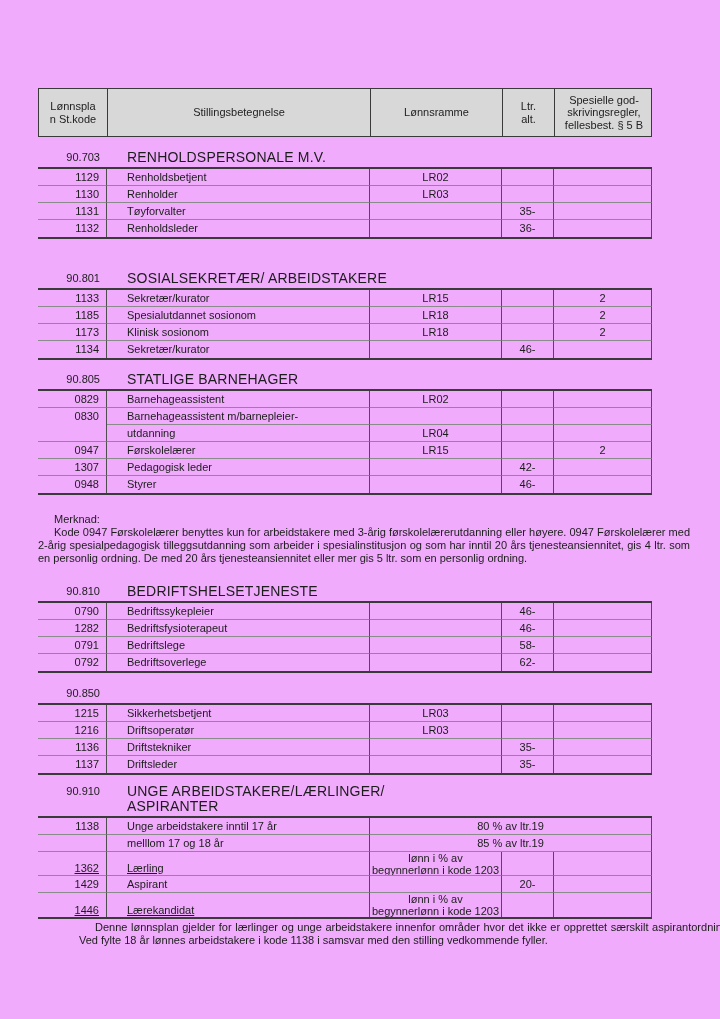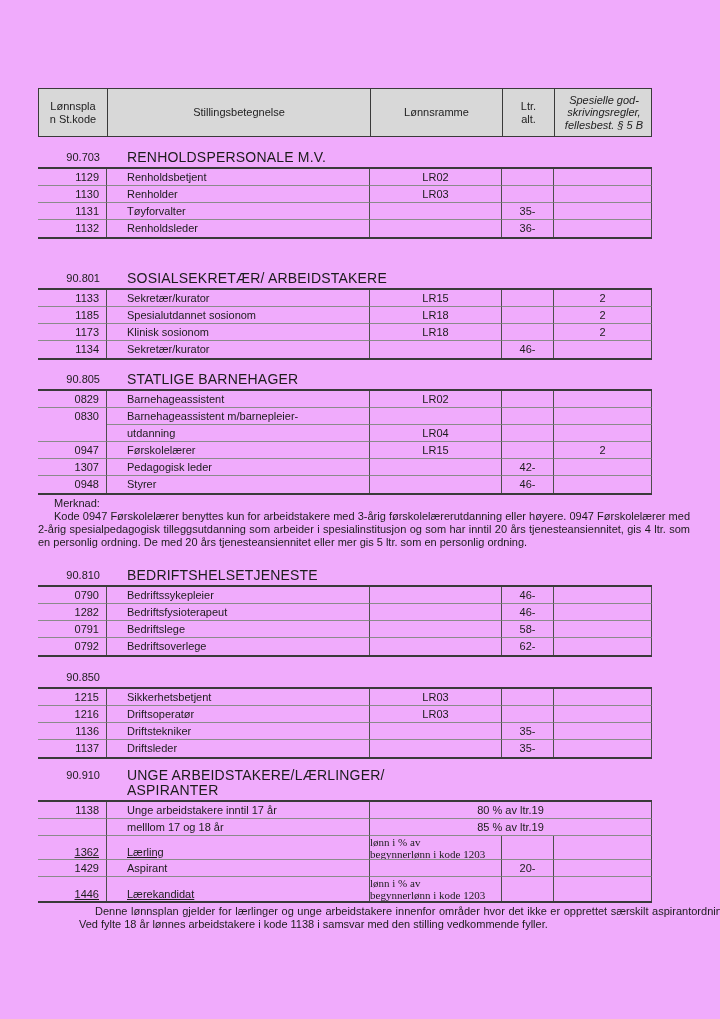--- a/index.html
+++ b/index.html
@@ -23,21 +23,21 @@
     box-sizing:border-box;
   }
   .thead .hc {
     border-right:1px solid #3a3a3a;
     display:flex; align-items:center; justify-content:center;
     text-align:center;
     font-size:11px; line-height:12.5px;
     white-space:pre-line;
     color:#222;
   }
-  .thead .hc:last-child { border-right:none;font-style:italic; }
+  .thead .hc:last-child { border-right:none; }
 
   
   .section { width:614px; }
   .sec-0 { margin-top:13px; }
   .sec-1 { margin-top:32px; }
   .sec-2 { margin-top:12px; }
   .sec-3 { margin-top:19px; }
   .sec-4 { margin-top:13px; }
   .sec-5 { margin-top:9px; }
 
@@ -67,26 +67,26 @@
     overflow:hidden;
     white-space:nowrap;
   }
   .row:last-child .c { border-bottom:none; }
   .row.open .c.code { border-bottom:none; }
   .c.code  { text-align:right; padding-right:7px; }
   .c.title { padding-left:20px; }
   .c.ramme, .c.ltr, .c.spes { text-align:center; }
   .c.span3 { grid-column:3 / 6; text-align:center; }
   .row.tall .c { height:24px; }
-  .c.multi { white-space:pre-line; line-height:12px; padding-top:0px; text-align:left;font-family:Liberation Serif, serif; }
+  .c.multi { white-space:pre-line; line-height:12px; padding-top:0px; text-align:center; }
   .row.tall .c.code, .row.tall .c.title { display:flex; align-items:flex-end; padding-bottom:1px; line-height:12px;text-decoration:underline; }
   .row.tall .c.code { justify-content:flex-end; }
 
   
-  .note { margin-top:2px; width:652px; font-size:11px; line-height:13px; color:#1c1c1c; }
+  .note { margin-top:18px; width:652px; font-size:11px; line-height:13px; color:#1c1c1c; }
   .note-label { padding-left:16px; }
   .note-text { text-indent:16px; text-align:justify; }
   .footnote { margin-top:2px; width:652px; font-size:11px; line-height:13px; text-indent:16px; text-align:justify;margin-left:41px; }
 </style>
 </head>
 <body>
 
 <div class="scan-page">
   <div class="content">
 

